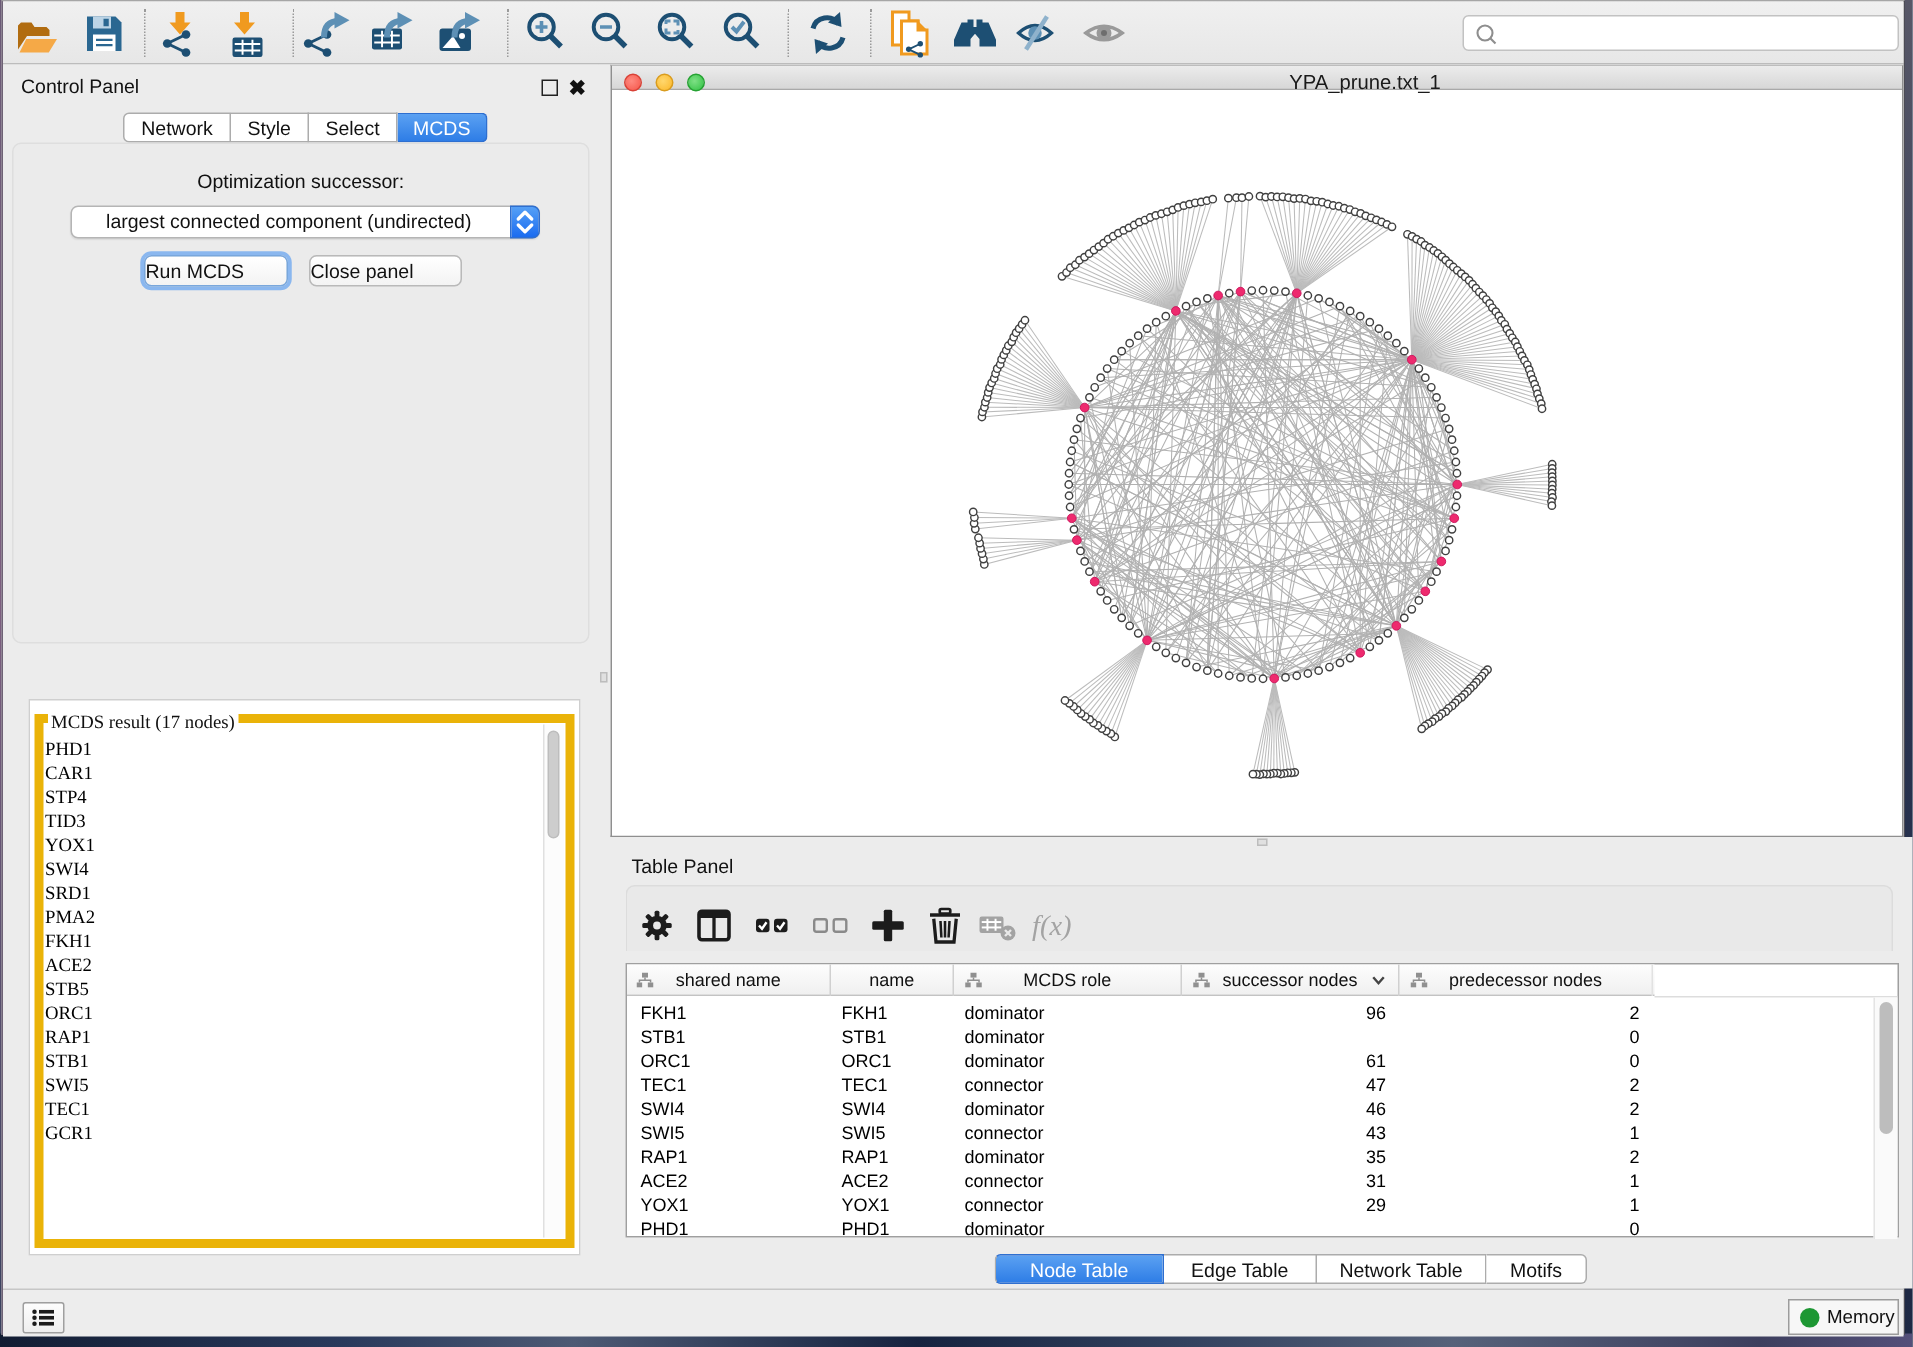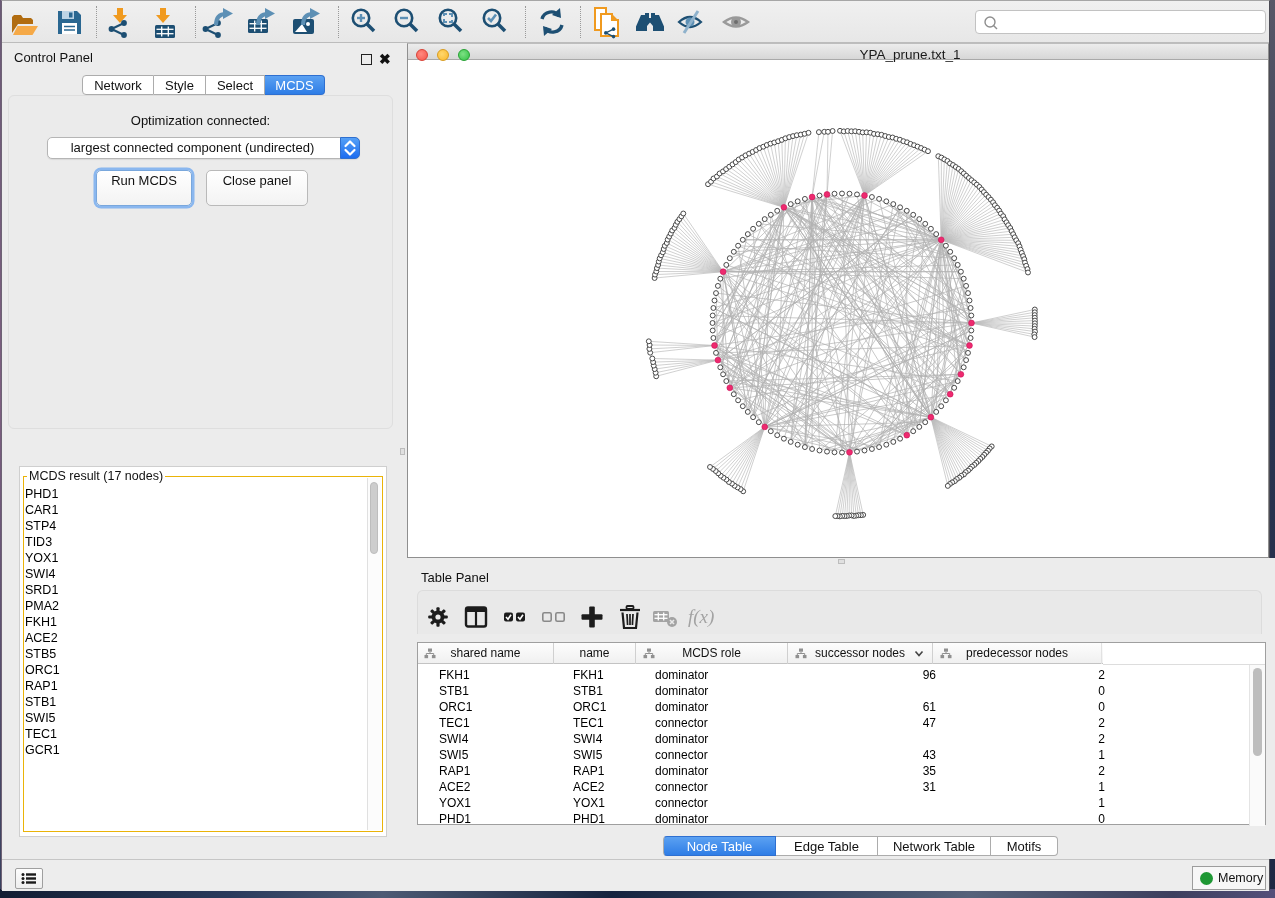--- a/index.html
+++ b/index.html
@@ -36,28 +36,28 @@
 .tab:last-child { border-radius:0 4px 4px 0; }
 .tabsel { background:linear-gradient(#5ba1f2,#2e7de6); color:#fff; border-color:#2e6fd0; }
 #cpbody { position:absolute; left:6px; top:52px; width:385px; height:334px;
   background:#ebebeb; border:1px solid #dedede; border-radius:6px; }
 #optlab { position:absolute; left:0; top:70px; width:100%; text-align:center; font-size:13px; color:#111; }
 #combo { position:absolute; left:45px; top:94px; width:313px; height:22px; background:#fff;
   border:1px solid #b5b5b5; border-radius:5px; box-shadow:0 1px 1px rgba(0,0,0,0.08); }
 #combo .ct { position:absolute; left:0; right:22px; top:2px; text-align:center; font-size:13px; color:#111; }
 #combo .stepper { position:absolute; right:-1px; top:-1px; width:20px; height:22px;
   background:linear-gradient(#55a0f6,#1b6cf0); border-radius:0 5px 5px 0; border:1px solid #2e6fd0; }
-.btn { position:absolute; height:36px; background:linear-gradient(#ffffff,#f3f3f3); border:1px solid #b9b9b9;
-  border-radius:5px; font-size:13px; color:#111; text-align:center; line-height:19px; }
+.btn { position:absolute; height:21px; background:linear-gradient(#ffffff,#f3f3f3); border:1px solid #b9b9b9;
+  border-radius:5px; font-size:13px; color:#111; line-height:19px; }
 #runbtn { left:94px; top:127px; width:96px; box-shadow:0 0 0 2.5px rgba(106,166,240,0.75); border-color:#79a7dc; }
 #closebtn { left:204px; top:127px; width:102px; }
 
 #mcdsbox { position:absolute; left:17px; top:423px; width:368px; height:371px;
   background:#fff; border:1px solid #cfcfcf; }
-#mcdsgrp { position:absolute; left:3px; top:9px; right:3px; bottom:4px; border:1px solid #eab308; }
+#mcdsgrp { position:absolute; left:3px; top:9px; right:3px; bottom:4px; border:6px solid #eab308;font-family:Liberation Serif, serif; }
 #mcdslab { position:absolute; left:3px; top:-8px; background:#fff; padding:0 2px; font-size:12.5px; color:#111; }
 #mcdslist { position:absolute; left:1px; top:9px; font-size:12.5px; color:#000; line-height:16px; }
 #mcdssb { position:absolute; right:1px; top:1px; width:14px; bottom:1px; border-left:1px solid #e0e0e0; background:#fcfcfc; }
 #mcdssb .thumb { position:absolute; left:2px; top:4px; width:8px; height:72px; background:#cdcdcd; border:1px solid #bdbdbd; border-radius:4px; }
 
 
 #vsplit { position:absolute; left:397px; top:42px; width:8px; height:816px; background:#ececec; }
 #vsplit .h { position:absolute; left:1px; top:405px; width:5px; height:7px; background:#e0e0e0; border:1px solid #bdbdbd; }
 
 
@@ -71,21 +71,21 @@
 
 
 #hsplit { position:absolute; left:405px; top:557px; width:870px; height:8px; background:#ececec; }
 #hsplit .h { position:absolute; left:431px; top:1px; width:7px; height:5px; background:#e0e0e0; border:1px solid #bdbdbd; }
 
 
 #tp { position:absolute; left:405px; top:565px; width:870px; height:293px; background:#ececec; }
 #tp .title { position:absolute; left:14px; top:4px; font-size:13px; color:#111; }
 #tptools { position:absolute; left:10px; top:24px; width:845px; height:44px;
   background:#e9e9e9; border:1px solid #dcdcdc; border-radius:6px 6px 0 0; border-bottom:none; }
-#tbl { position:absolute; left:10px; top:76px; width:849px; height:183px; background:#fff; border:1px solid #9f9f9f;padding-left:12px; }
+#tbl { position:absolute; left:10px; top:76px; width:849px; height:183px; background:#fff; border:1px solid #9f9f9f; }
 #thead { position:absolute; left:0; top:0; width:685px; height:21px;
   background:linear-gradient(#fdfdfd,#f0f0f0); border-bottom:1px solid #c3c3c3; font-size:12px; color:#111; }
 #theadext { position:absolute; left:685px; top:21px; width:162px; height:0; border-bottom:1px solid #dddddd; }
 .hcell { position:absolute; top:0; height:21px; border-right:1px solid #d0d0d0; }
 .hlab { position:absolute; top:3px; width:100%; text-align:center; }
 .sorti { position:absolute; top:5px; }
 .trow { position:absolute; font-size:12px; color:#000; height:16px; line-height:16px; }
 .c1 { position:absolute; left:9px; }
 .c2 { position:absolute; left:143px; }
 .c3 { position:absolute; left:225px; }
@@ -240,21 +240,21 @@
 <div id="cp">
   <div class="title">Control Panel</div>
   <div class="wbtns" style="left:359px; top:8px;"><span class="wmax"></span><span class="wclose">✖</span></div>
   <div id="cptabs">
     <div class="tab" style="width:72px">Network</div>
     <div class="tab" style="width:52px">Style</div>
     <div class="tab" style="width:59px">Select</div>
     <div class="tab tabsel" style="width:60px">MCDS</div>
   </div>
   <div id="cpbody"></div>
-  <div id="optlab">Optimization connected:</div>
+  <div id="optlab">Optimization successor:</div>
   <div id="combo">
         <div class="ct">largest connected component (undirected)</div>
     <div class="stepper">
           <svg width="18" height="20" viewBox="0 0 18 20" style="position:absolute;left:0;top:0">
     <path d="M4.5 8 L9 3.5 L13.5 8" fill="none" stroke="#fff" stroke-width="2.2" stroke-linecap="round" stroke-linejoin="round"></path>
     <path d="M4.5 12 L9 16.5 L13.5 12" fill="none" stroke="#fff" stroke-width="2.2" stroke-linecap="round" stroke-linejoin="round"></path>
     </svg>
         </div>
   </div>
   <div class="btn" id="runbtn">Run MCDS</div>
@@ -1187,20 +1187,21 @@
           <span class="c1">TEC1</span>
           <span class="c2">TEC1</span>
           <span class="c3">connector</span>
           <span class="c4">47</span>
           <span class="c5">2</span>
         </div>
 <div class="trow" style="top:88px; width:100%">
           <span class="c1">SWI4</span>
           <span class="c2">SWI4</span>
           <span class="c3">dominator</span>
+          <span class="c4">46</span>
           <span class="c5">2</span>
         </div>
 <div class="trow" style="top:104px; width:100%">
           <span class="c1">SWI5</span>
           <span class="c2">SWI5</span>
           <span class="c3">connector</span>
           <span class="c4">43</span>
           <span class="c5">1</span>
         </div>
 <div class="trow" style="top:120px; width:100%">
@@ -1214,20 +1215,21 @@
           <span class="c1">ACE2</span>
           <span class="c2">ACE2</span>
           <span class="c3">connector</span>
           <span class="c4">31</span>
           <span class="c5">1</span>
         </div>
 <div class="trow" style="top:152px; width:100%">
           <span class="c1">YOX1</span>
           <span class="c2">YOX1</span>
           <span class="c3">connector</span>
+          <span class="c4">29</span>
           <span class="c5">1</span>
         </div>
 <div class="trow" style="top:168px; width:100%">
           <span class="c1">PHD1</span>
           <span class="c2">PHD1</span>
           <span class="c3">dominator</span>
           <span class="c5">0</span>
         </div>
     <div id="tsb">
           <div class="thumb"></div>

